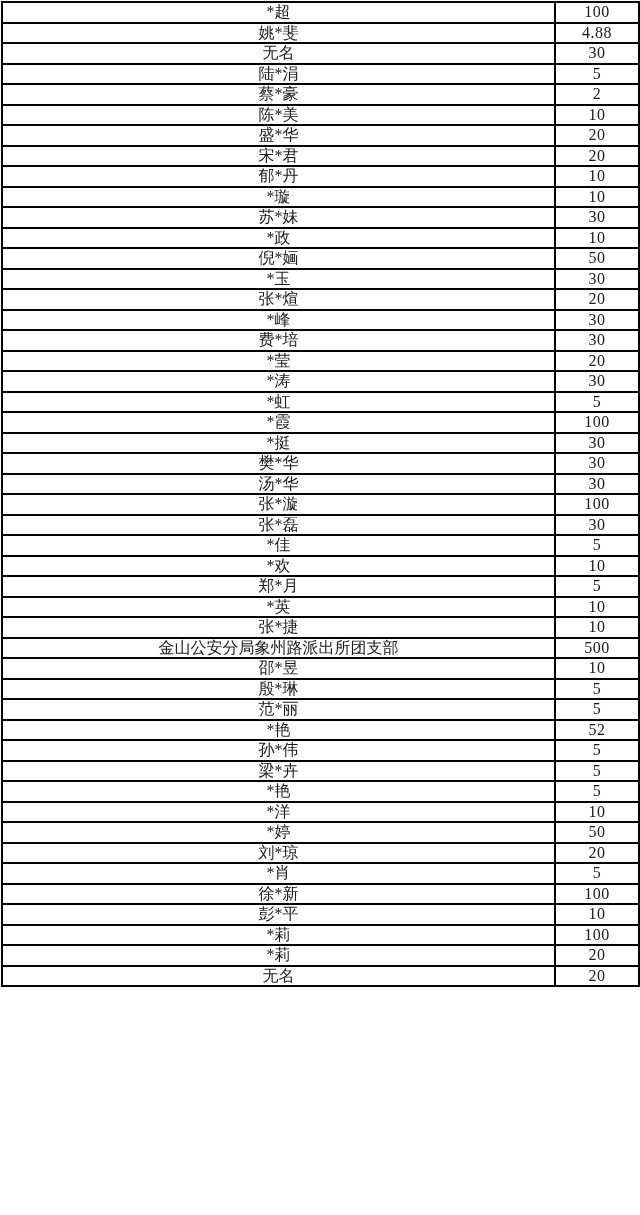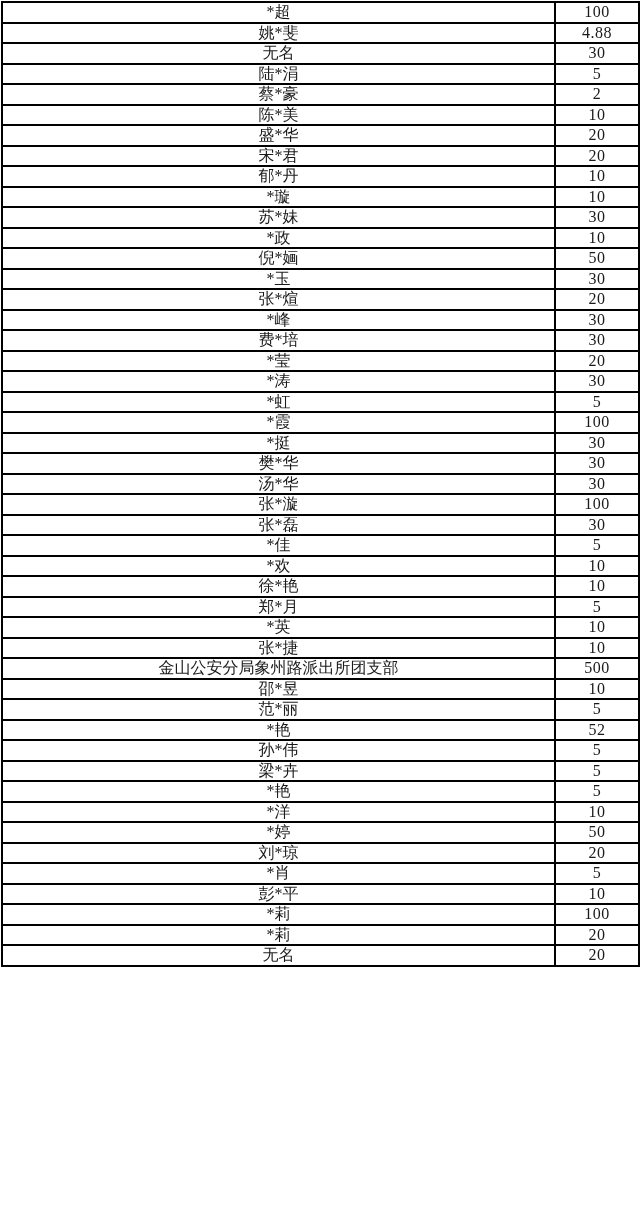--- a/index.html
+++ b/index.html
@@ -160,44 +160,44 @@
         </tr>
         <tr>
           <td class="name-cell">*佳</td>
           <td class="amount-cell">5</td>
         </tr>
         <tr>
           <td class="name-cell">*欢</td>
           <td class="amount-cell">10</td>
         </tr>
         <tr>
-          <td class="name-cell">徐*艳</td>
-          <td class="amount-cell">10</td>
-        </tr>
-        <tr>
           <td class="name-cell">郑*月</td>
           <td class="amount-cell">5</td>
         </tr>
         <tr>
           <td class="name-cell">*英</td>
           <td class="amount-cell">10</td>
         </tr>
         <tr>
           <td class="name-cell">张*捷</td>
           <td class="amount-cell">10</td>
         </tr>
         <tr>
           <td class="name-cell">金山公安分局象州路派出所团支部</td>
           <td class="amount-cell">500</td>
         </tr>
         <tr>
           <td class="name-cell">邵*昱</td>
           <td class="amount-cell">10</td>
         </tr>
         <tr>
+          <td class="name-cell">殷*琳</td>
+          <td class="amount-cell">5</td>
+        </tr>
+        <tr>
           <td class="name-cell">范*丽</td>
           <td class="amount-cell">5</td>
         </tr>
         <tr>
           <td class="name-cell">*艳</td>
           <td class="amount-cell">52</td>
         </tr>
         <tr>
           <td class="name-cell">孙*伟</td>
           <td class="amount-cell">5</td>
@@ -218,20 +218,24 @@
           <td class="name-cell">*婷</td>
           <td class="amount-cell">50</td>
         </tr>
         <tr>
           <td class="name-cell">刘*琼</td>
           <td class="amount-cell">20</td>
         </tr>
         <tr>
           <td class="name-cell">*肖</td>
           <td class="amount-cell">5</td>
+        </tr>
+        <tr>
+          <td class="name-cell">徐*新</td>
+          <td class="amount-cell">100</td>
         </tr>
         <tr>
           <td class="name-cell">彭*平</td>
           <td class="amount-cell">10</td>
         </tr>
         <tr>
           <td class="name-cell">*莉</td>
           <td class="amount-cell">100</td>
         </tr>
         <tr>

